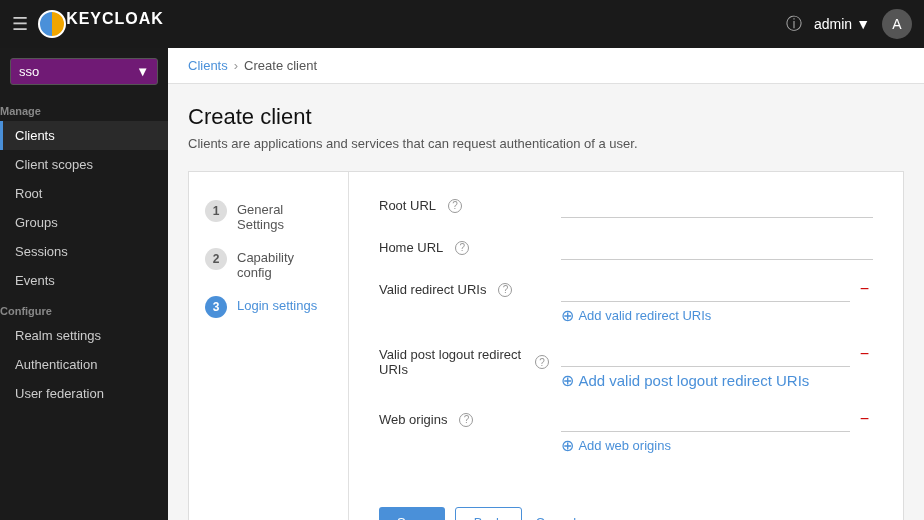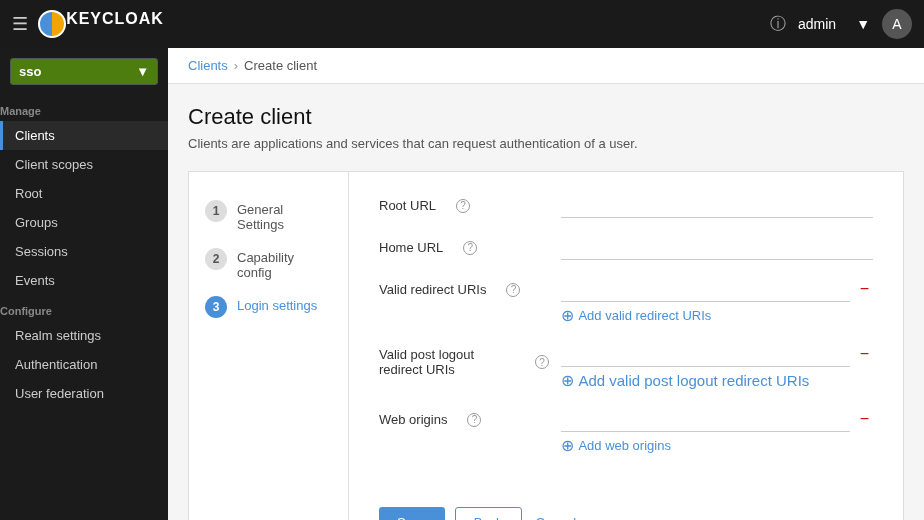--- a/index.html
+++ b/index.html
@@ -21,49 +21,48 @@
     .brand { display: flex; }
     .brand-logo {
       width: 28px; height: 28px;
       background: conic-gradient(#f0a500 0deg 180deg, #4a90d9 180deg 360deg);
       border-radius: 50%;
       border: 2px solid #fff;
     }
     .brand-name { color: #fff; font-weight: 700; font-size: 16px; letter-spacing: 1px; }
     .navbar-right { display: flex; align-items: center; gap: 12px; }
     .help-icon { color: #aaa; font-size: 16px; cursor: pointer; }
-    .admin-btn { display: flex; align-items: flex-end; gap: 20px; color: #fff; font-size: 14px; cursor: pointer; }
+    .admin-btn { display: flex; align-items: flex-end; gap: 4px; color: #fff; font-size: 14px; cursor: pointer; }
     .avatar { width: 30px; height: 30px; border-radius: 50%; background: #555; display: flex; align-items: center; justify-content: center; color: #fff; font-size: 14px; }
 
     
     .layout { display: flex; flex: 1; overflow: hidden; }
 
     
     .sidebar {
       width: 168px;
       background: #1b1b1b;
       color: #ccc;
       flex-shrink: 0;
       overflow-y: auto;
       display: flex;
       flex-direction: column;
     }
     .realm-select {
       margin: 10px 10px;
-      background: #4d7c0f;
+      background: #701a75;
       color: #fff;
       border: 1px solid #555;
       padding: 5px 8px;
       border-radius: 3px;
       font-size: 13px;
       cursor: pointer;
       display: flex;
       align-items: center;
       justify-content: space-between;
-      font-weight: bold;
     }
     .sidebar-section-label {
       font-size: 11px;
       color: #888;
       padding: 10px 0 4px;
       text-transform: none;
       font-weight: 600;
     }
     .sidebar-item {
       padding: 7px 12px;
@@ -139,21 +138,21 @@
       gap: 12px;
     }
     .form-label {
       width: 170px;
       flex-shrink: 0;
       font-size: 13px;
       color: #333;
       padding-top: 6px;
       display: flex;
       align-items: center;
-      gap: 20px;
+      gap: 12px;
     }
     .info-icon {
       width: 14px; height: 14px;
       border-radius: 50%;
       border: 1px solid #999;
       color: #999;
       font-size: 10px;
       display: flex; align-items: center; justify-content: center;
       cursor: pointer;
       flex-shrink: 0;

